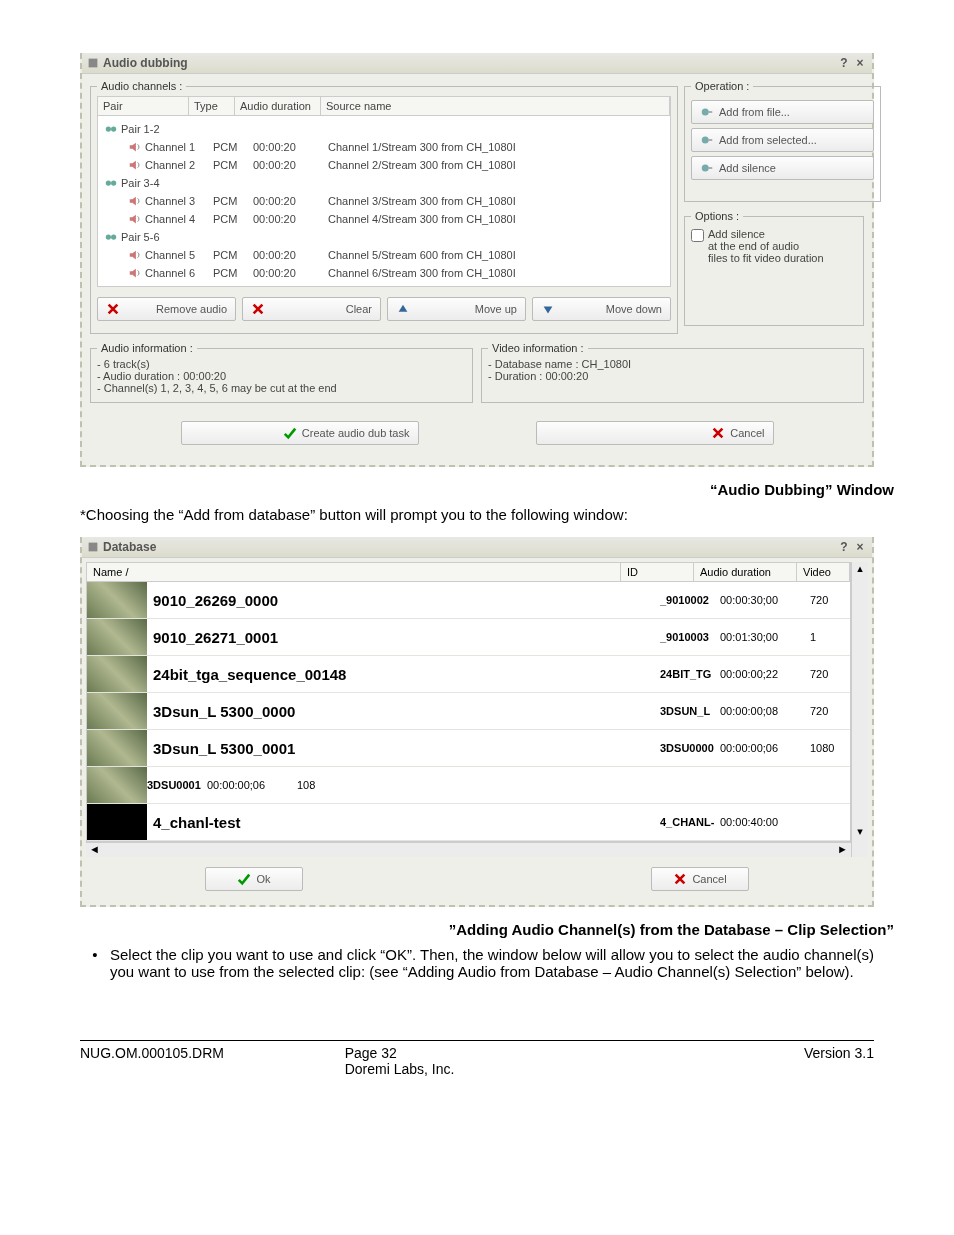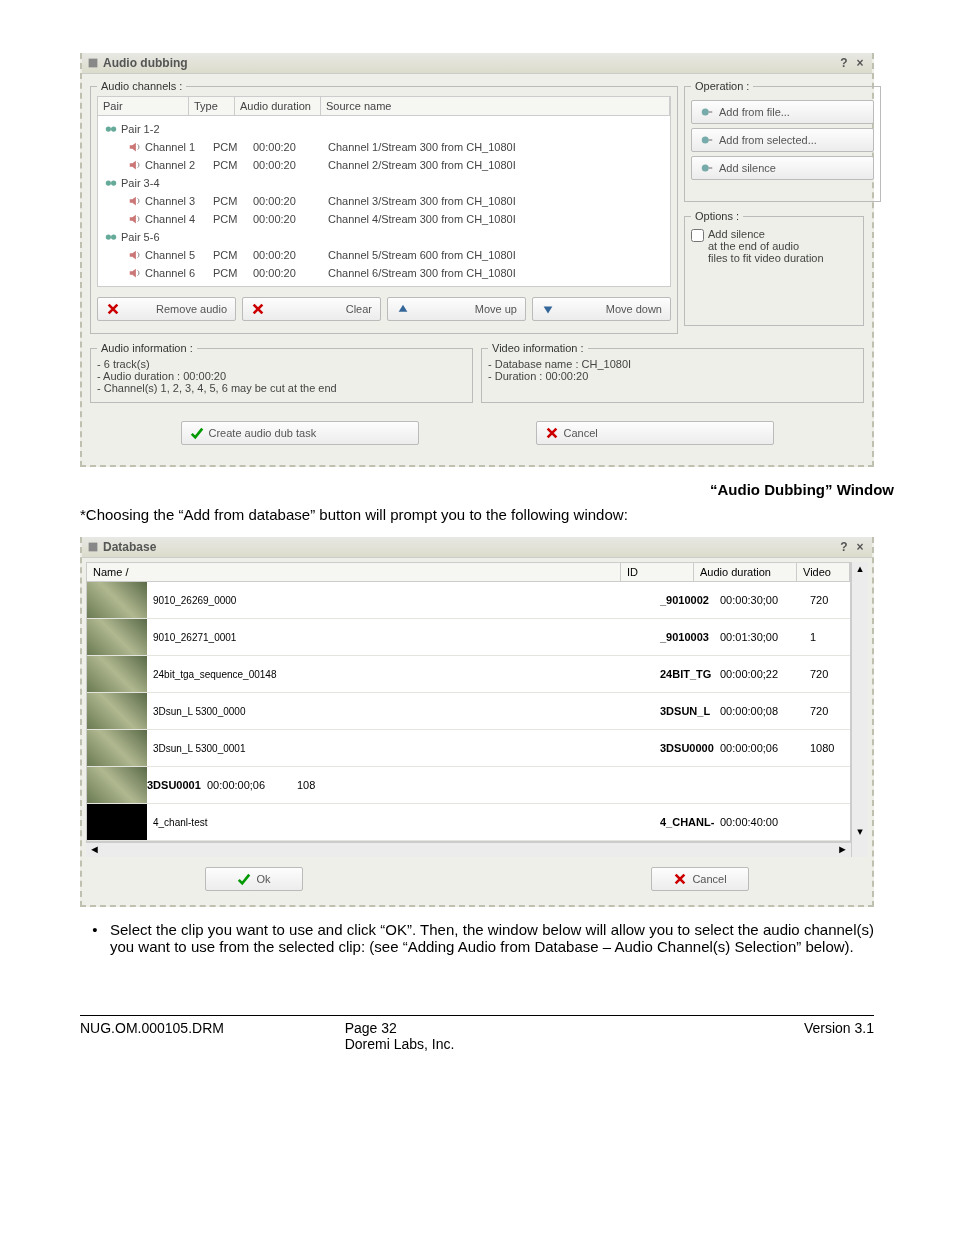--- a/index.html
+++ b/index.html
@@ -30,30 +30,30 @@
 .c-dur{width:75px}
 .c-src{flex:1}
 .ico{width:14px;height:14px;margin-right:3px}
 .btnrow{display:flex;gap:6px;padding-top:6px}
 .btnrow .btn{flex:1;justify-content:space-between}
 .chk{display:flex;align-items:flex-start;font-size:11px;color:#444;padding:2px 0}
 .chk input{margin:1px 4px 0 0}
 .twocol{display:flex;gap:8px}
 .twocol fieldset{flex:1}
 .bottomrow{display:flex;gap:16px;justify-content:space-around;padding:6px 40px}
-.bottomrow .btn{width:220px;justify-content:flex-start}
+.bottomrow .btn{width:220px;justify-content:flex-end}
 .caption{text-align:right;font-weight:bold;font-size:15px;margin:6px 0 8px 0}
 .bodytext{font-size:15px;margin:0 20px 14px 20px;text-align:justify}
 .db-headrow{display:flex;background:#f6f6f2;border:1px solid #ccc}
 .db-headrow div{padding:3px 6px;border-right:1px solid #ccc;font-size:11px}
 .dh-name{flex:1}.dh-id{width:60px}.dh-ad{width:90px}.dh-vid{width:40px;border-right:none}
 .db-list{background:#fff;border:1px solid #ccc;border-top:none}
 .db-row{display:flex;align-items:center;height:36px;border-bottom:1px solid #e5e5e0}
 .db-thumb{width:60px;height:36px;background:linear-gradient(45deg,#6a7a52,#b0b890,#5a6a48);margin:0}
-.db-name{flex:1;padding-left:6px;font-weight:normal;font-size:10px}
+.db-name{flex:1;padding-left:6px;font-weight:bold;font-size:15px}
 .db-id{width:60px;font-size:11px;font-weight:bold}
 .db-dur{width:90px;font-size:11px;font-weight:normal}
 .db-vid{width:40px;font-size:11px;font-weight:normal}
 .scrollright{width:16px;background:#ececec;border-left:1px solid #ccc}
 .scrollbot{height:14px;background:#ececec;border-top:1px solid #ccc}
 .okrow{display:flex;justify-content:center;gap:110px;padding:6px 0}
 .okrow .btn{width:80px;justify-content:center}
 .bullet{display:flex;margin:0 20px;font-size:15px}
 .bullet .dot{width:30px;text-align:center}
 .bullet .bt{flex:1;text-align:justify}
@@ -358,20 +358,21 @@
       <div class="btn">
             <svg viewBox="0 0 16 16">
               <path d="M3 3l10 10M13 3L3 13" stroke="#c00" stroke-width="3"></path>
             </svg>
             <span>Cancel</span>
           </div>
     </div>
   </div>
 </div>
 
+<div class="caption">”Adding Audio Channel(s) from the Database – Clip Selection”</div>
 
 <div class="bullet">
   <div class="dot">•</div>
   <div class="bt">Select the clip you want to use and click “OK”. Then, the window below will allow you to select the audio channel(s) you want to use from the selected clip: (see “Adding Audio from Database – Audio Channel(s) Selection” below).</div>
 </div>
 
 <div class="footer">
   <div>NUG.OM.000105.DRM</div>
   <div class="c">
     <span>Page 32</span><br><span>Doremi Labs, Inc.</span>

